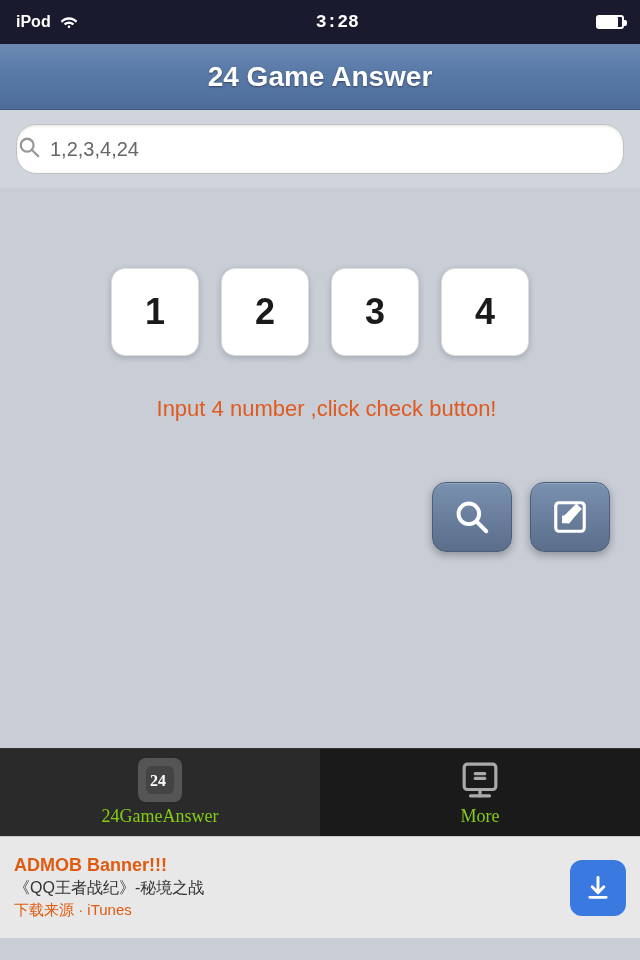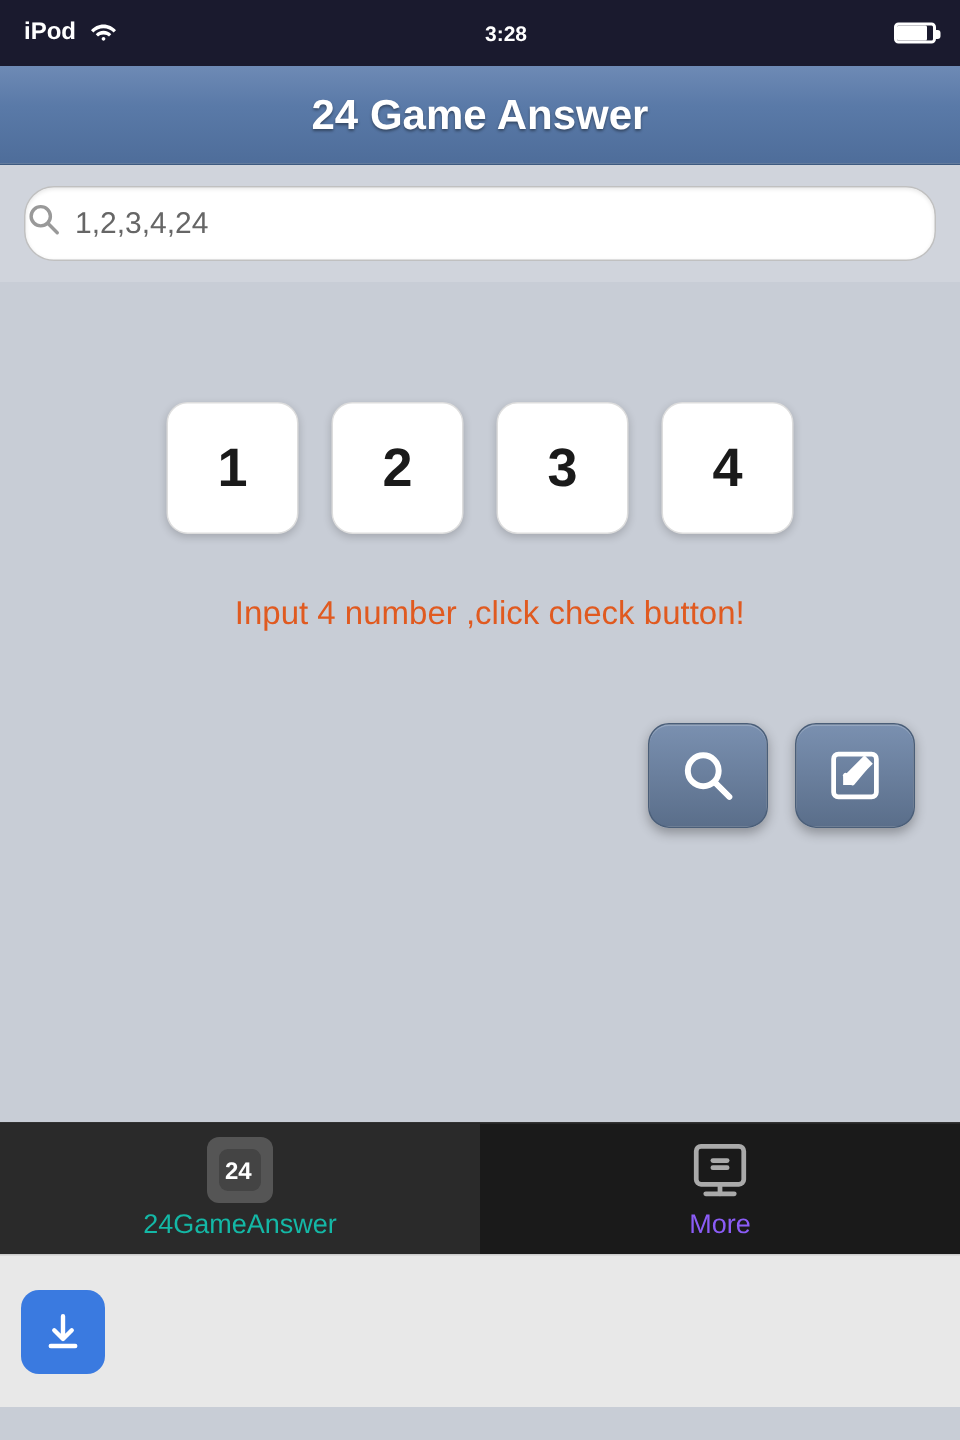--- a/index.html
+++ b/index.html
@@ -19,21 +19,21 @@
       background: #1a1a2e;
       display: flex;
       align-items: center;
       justify-content: space-between;
       padding: 0 16px;
       color: white;
       font-size: 16px;
       font-weight: 600;
     }
     .status-left { display: flex; align-items: center; gap: 8px; }
-    .status-center { font-size: 14px; font-weight: 600; }
+    .status-center { font-size: 18px; font-weight: 600; font-family: Liberation Mono, monospace; }
     .status-right { display: flex; align-items: center; gap: 6px; }
 
     
     .wifi-icon { font-size: 15px; }
 
     
     .battery {
       width: 28px; height: 14px;
       border: 2px solid white;
       border-radius: 3px;
@@ -164,40 +164,41 @@
     }
 
     
     .tab-bar {
       width: 100%;
       height: 88px;
       background: #1a1a1a;
       display: flex;
       align-items: center;
       border-top: 1px solid #333;
+      font-family: Liberation Serif, serif;
     }
     .tab-item {
       flex: 1;
       height: 100%;
       display: flex;
       align-items: center;
       justify-content: center;
       cursor: pointer;
     }
     .tab-item.active {
       background: #2a2a2a;
     }
     .tab-item-label {
-      color: #8b5cf6;
+      color: #84cc16;
       font-size: 18px;
       font-weight: 500;
       text-align: center;
     }
     .tab-item.active .tab-item-label {
-      color: #14b8a6;
+      color: #84cc16;
     }
     .tab-icon-area {
       display: flex;
       flex-direction: column;
       align-items: center;
       gap: 4px;
     }
     .tab-icon-img {
       width: 44px; height: 44px;
       background: #555;
@@ -337,18 +338,23 @@
           <line x1="9" y1="8" x2="15" y2="8" stroke="#aaa" stroke-width="2" stroke-linecap="round"></line>
           <line x1="9" y1="11" x2="15" y2="11" stroke="#aaa" stroke-width="2" stroke-linecap="round"></line>
         </svg>
       </div>
       <span class="tab-item-label">More</span>
     </div>
   </div>
 </div>
 
 <div class="ad-banner">
+  <div class="ad-text-area">
+    <div class="ad-title">ADMOB Banner!!!</div>
+    <div class="ad-subtitle">《QQ王者战纪》-秘境之战</div>
+    <div class="ad-link">下载来源 · iTunes</div>
+  </div>
   <div class="ad-download-btn">
     <svg viewBox="0 0 24 24" xmlns="http://www.w3.org/2000/svg">
       <path d="M12 3v12M7 11l5 5 5-5M5 20h14" stroke="white" stroke-width="2.5" stroke-linecap="round" stroke-linejoin="round" fill="none"></path>
     </svg>
   </div>
 </div>
 
 </body></html>

